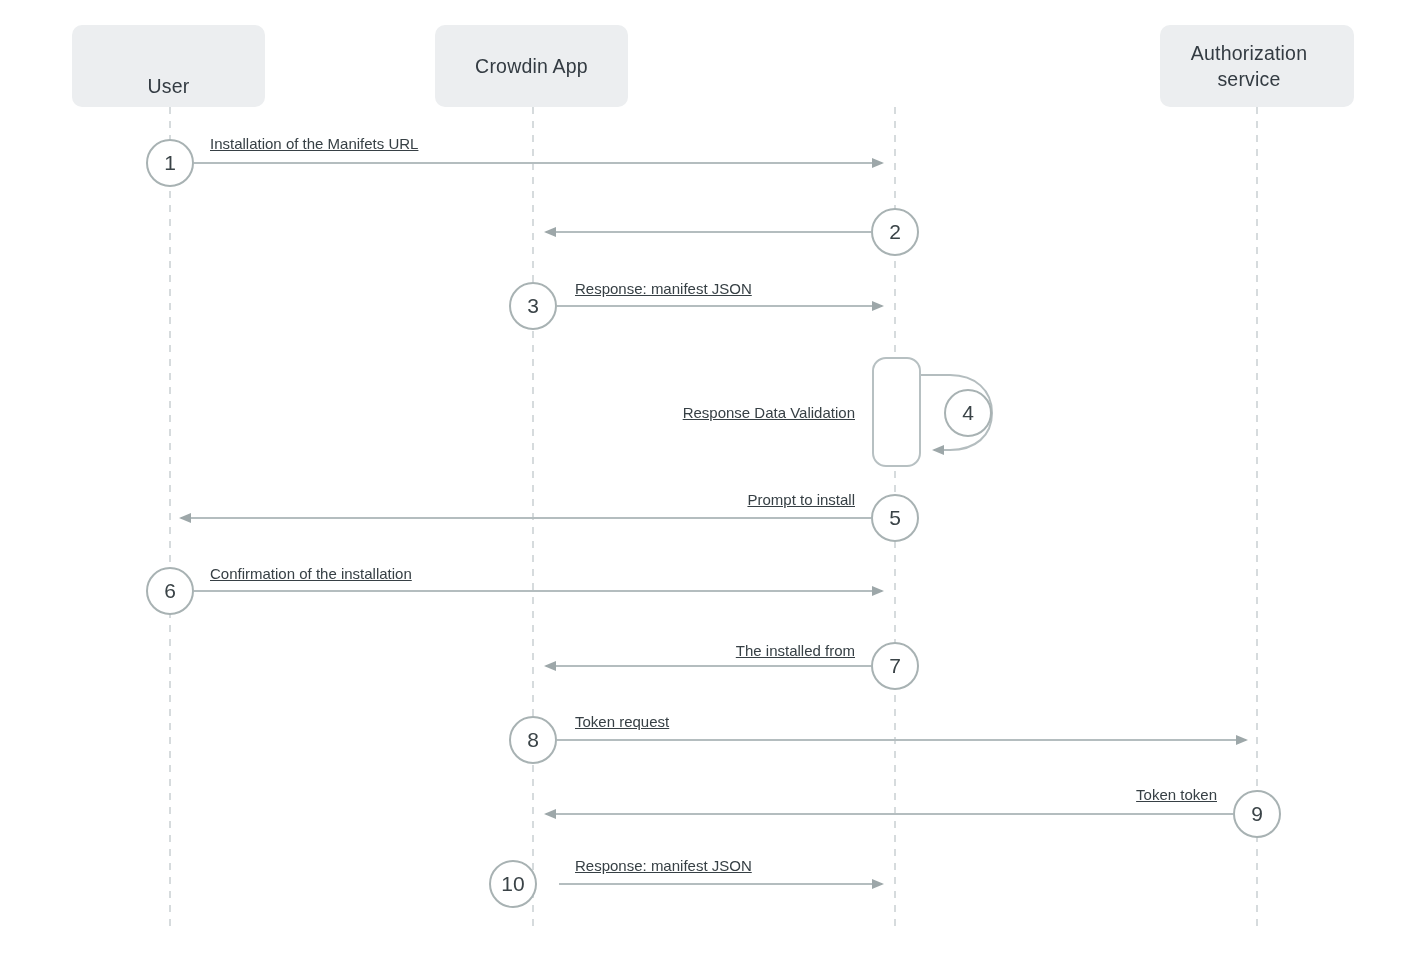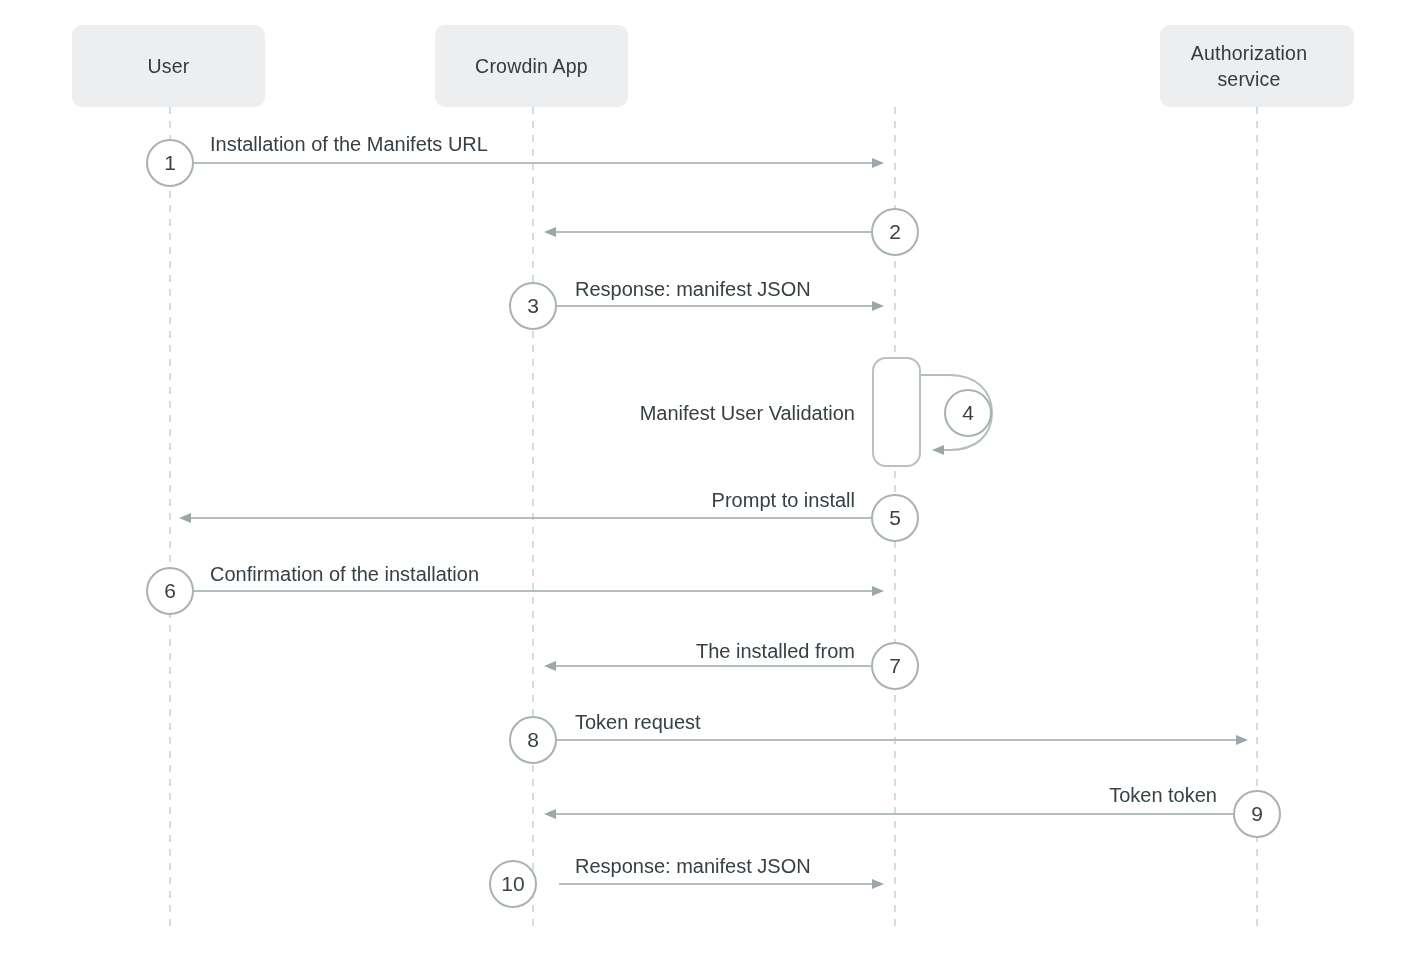--- a/index.html
+++ b/index.html
@@ -61,24 +61,25 @@
     border: 2px solid #a8b2b3;
     box-sizing: border-box;
     display: flex;
     align-items: center;
     justify-content: center;
     font-size: 21px;
     color: #3a4347;
   }
   .msg-label {
     position: absolute;
-    font-size: 20px;
+    font-size: 15px;
     color: #374045;
     white-space: nowrap;
     line-height: 22px;
+    text-decoration: underline;
   }
   .msg-label.right { text-align: right; }
 </style>
 </head>
 <body>
 
 <div id="canvas">
 
   <svg id="lines-layer" width="1427" height="954" viewBox="0 0 1427 954">
     <defs>
@@ -103,21 +104,21 @@
       <line x1="194" y1="591" x2="882" y2="591" marker-end="url(#arrow-head)"></line>
       <line x1="871" y1="666" x2="546" y2="666" marker-end="url(#arrow-head)"></line>
       <line x1="557" y1="740" x2="1246" y2="740" marker-end="url(#arrow-head)"></line>
       <line x1="1233" y1="814" x2="546" y2="814" marker-end="url(#arrow-head)"></line>
       <line x1="559" y1="884" x2="882" y2="884" marker-end="url(#arrow-head)"></line>
     </g>
 
     <rect x="873" y="358" width="47" height="108" rx="13" fill="#ffffff" stroke="#b7c0c2" stroke-width="2"></rect>
   </svg>
 
-  <div class="actor" style="left:72px;  width:193px;">
+  <div class="actor" style="left:72px;  width:193px;align-items:flex-end;">
     <span>User</span>
   </div>
 
   <div class="actor" style="left:435px; width:193px;">
     <span>Crowdin App</span>
   </div>
 
 
   <div class="actor" style="left:1160px; width:194px;padding-left:8px;">
     <span class="wrap-label">Authorization service</span>
@@ -149,21 +150,21 @@
     </div>
   <div class="step-circle" style="left:1233px; top:790px;">
       <span>9</span>
     </div>
   <div class="step-circle" style="left:489px;  top:860px;align-items:center;">
       <span>10</span>
     </div>
 
   <div class="msg-label" style="left:210px; top:133px;">Installation of the Manifets URL</div>
   <div class="msg-label" style="left:575px; top:278px;">Response: manifest JSON</div>
-  <div class="msg-label right" style="right:572px; top:402px;">Manifest User Validation</div>
+  <div class="msg-label right" style="right:572px; top:402px;">Response Data Validation</div>
   <div class="msg-label right" style="right:572px; top:489px;margin-left:13px;">Prompt to install</div>
   <div class="msg-label" style="left:210px; top:563px;">Confirmation of the installation</div>
   <div class="msg-label right" style="right:572px; top:640px;">The installed from</div>
   <div class="msg-label" style="left:575px; top:711px;">Token request</div>
   <div class="msg-label right" style="right:210px; top:784px;">Token token</div>
   <div class="msg-label" style="left:575px; top:855px;">Response: manifest JSON</div>
 
 </div>
 
 </body></html>

